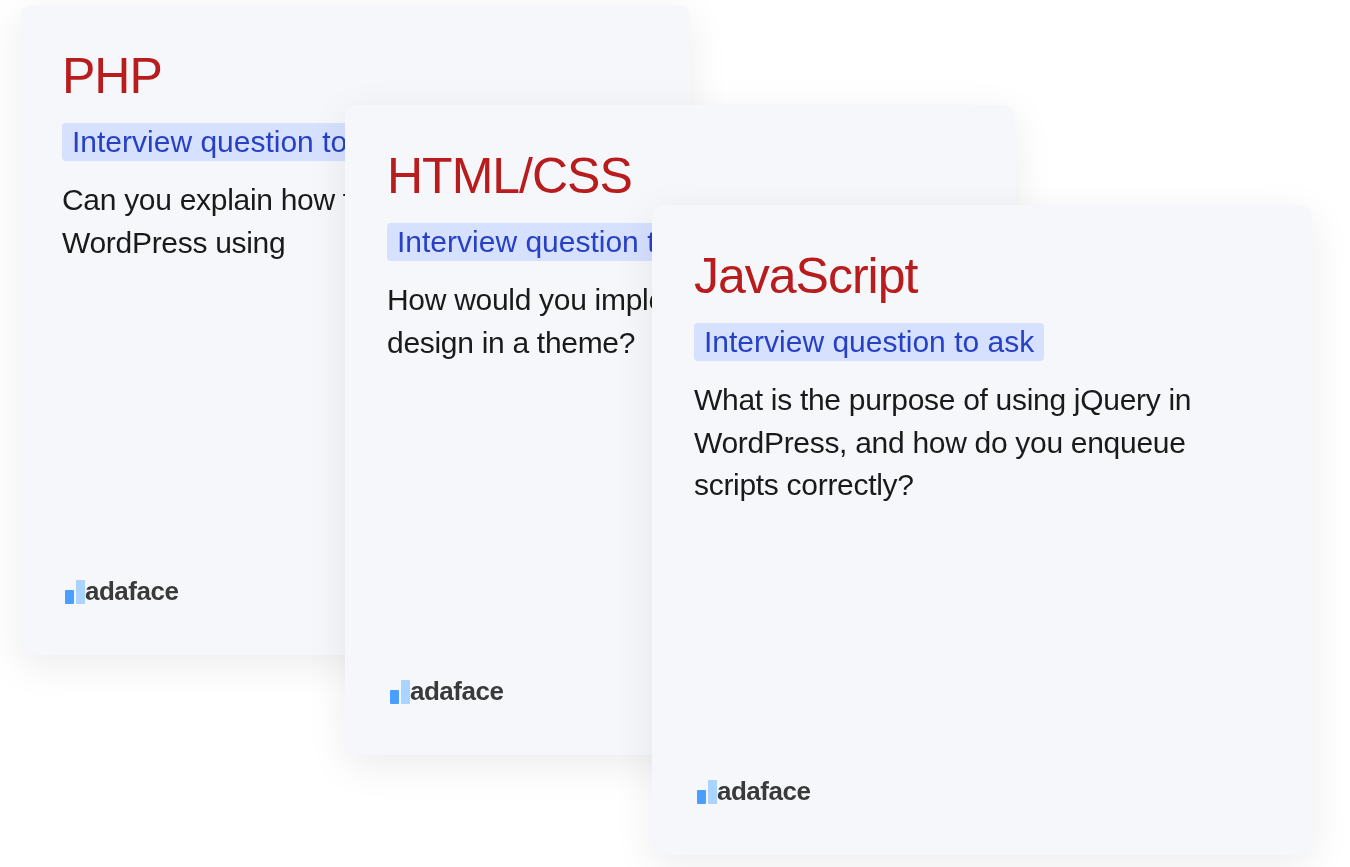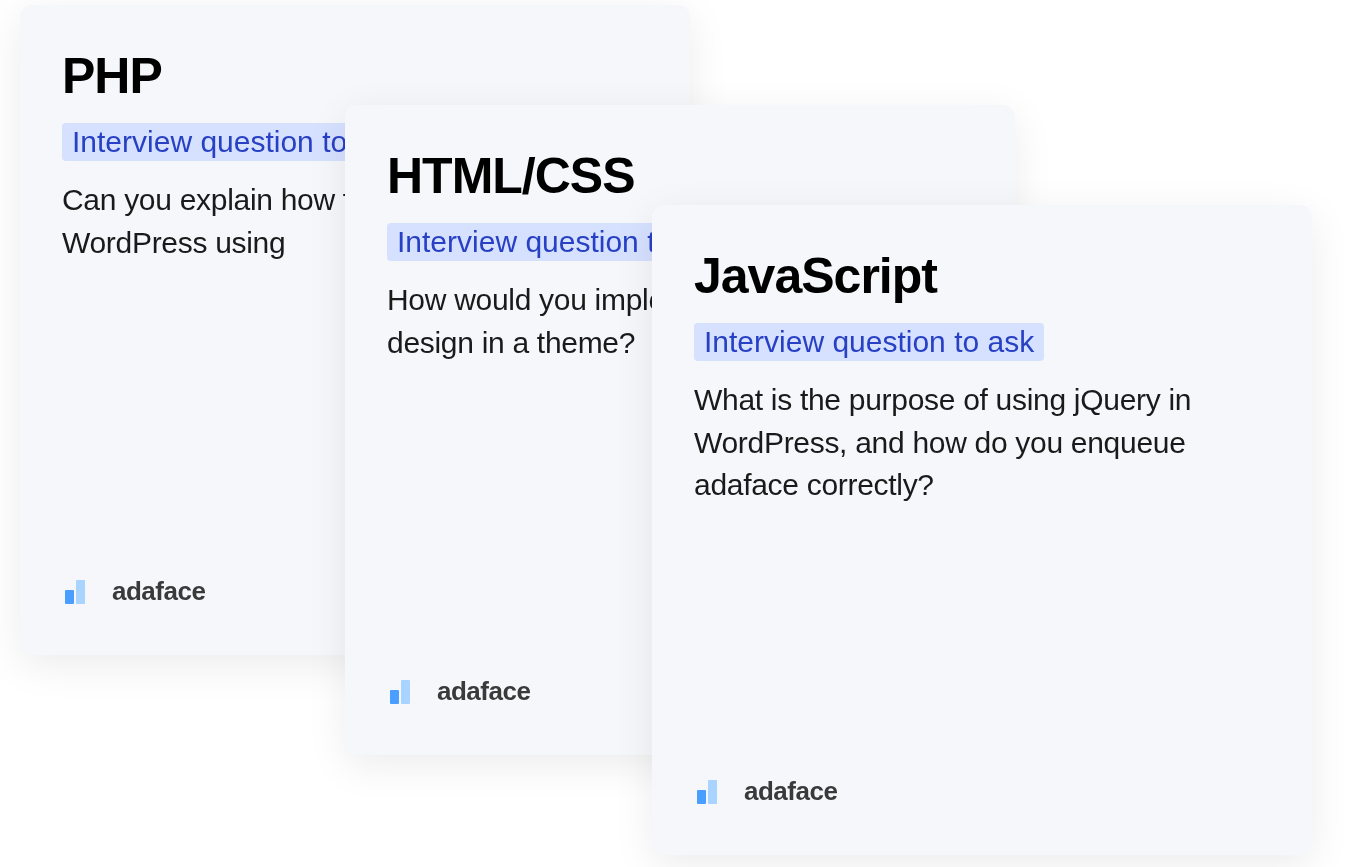--- a/index.html
+++ b/index.html
@@ -37,22 +37,22 @@
     }
     .card-3 {
       left: 652px;
       top: 205px;
       width: 660px;
       height: 650px;
       z-index: 3;
     }
     .card-title {
       font-size: 50px;
-      font-weight: 700;
-      color: #000000;
+      font-weight: 400;
+      color: #b91c1c;
       margin-bottom: 18px;
       letter-spacing: -1px;
     }
     .card-badge {
       display: inline-block;
       background: #d6e1ff;
       color: #2740c4;
       font-size: 30px;
       font-weight: 400;
       padding: 2px 10px;
@@ -65,21 +65,21 @@
       color: #1a1a1a;
       line-height: 1.42;
       letter-spacing: -0.3px;
     }
     .card-logo {
       position: absolute;
       bottom: 48px;
       left: 45px;
       display: flex;
       align-items: center;
-      gap: 27px;
+      gap: 0;
     }
     .logo-icon {
       display: flex;
       align-items: flex-end;
       gap: 2px;
     }
     .logo-bar-1 {
       width: 9px;
       height: 14px;
       background: #4a9eff;
@@ -123,21 +123,21 @@
       <div class="logo-bar-1"></div>
       <div class="logo-bar-2"></div>
     </div>
     <span class="logo-text">adaface</span>
   </div>
 </div>
 
 <div class="card card-3">
   <h2 class="card-title">JavaScript</h2>
   <div class="card-badge">Interview question to ask</div>
-  <p class="card-question">What is the purpose of using jQuery in WordPress, and how do you enqueue adaface correctly?</p>
+  <p class="card-question">What is the purpose of using jQuery in WordPress, and how do you enqueue scripts correctly?</p>
   <div class="card-logo">
     <div class="logo-icon">
       <div class="logo-bar-1"></div>
       <div class="logo-bar-2"></div>
     </div>
     <span class="logo-text">adaface</span>
   </div>
 </div>
 
 </body></html>

